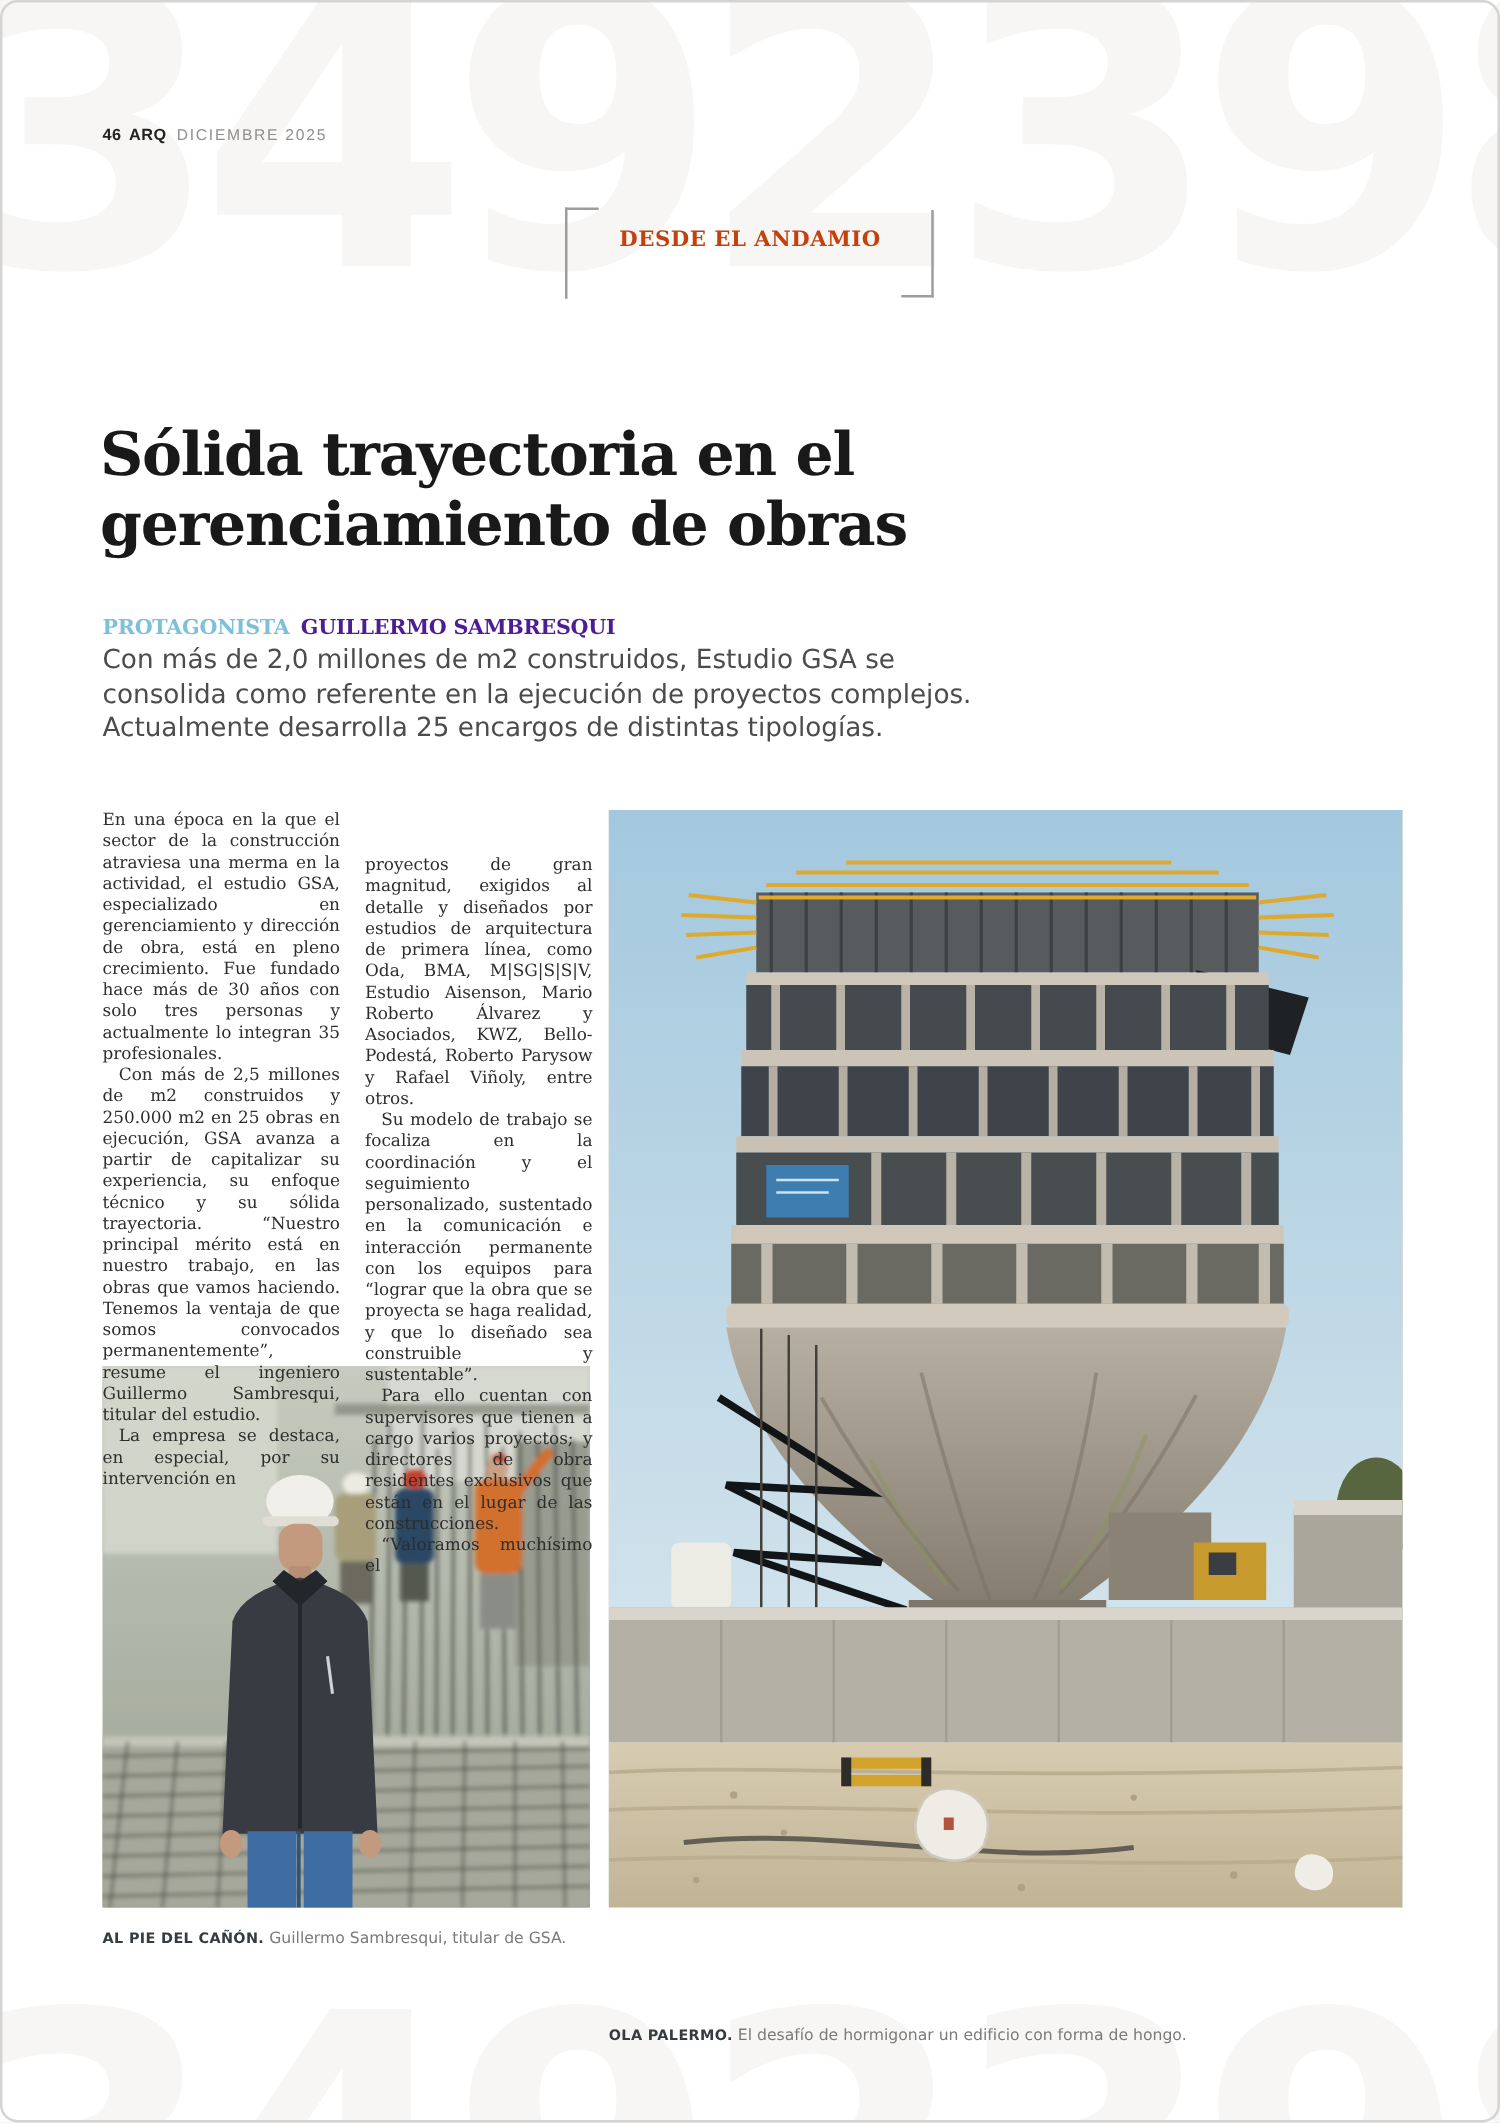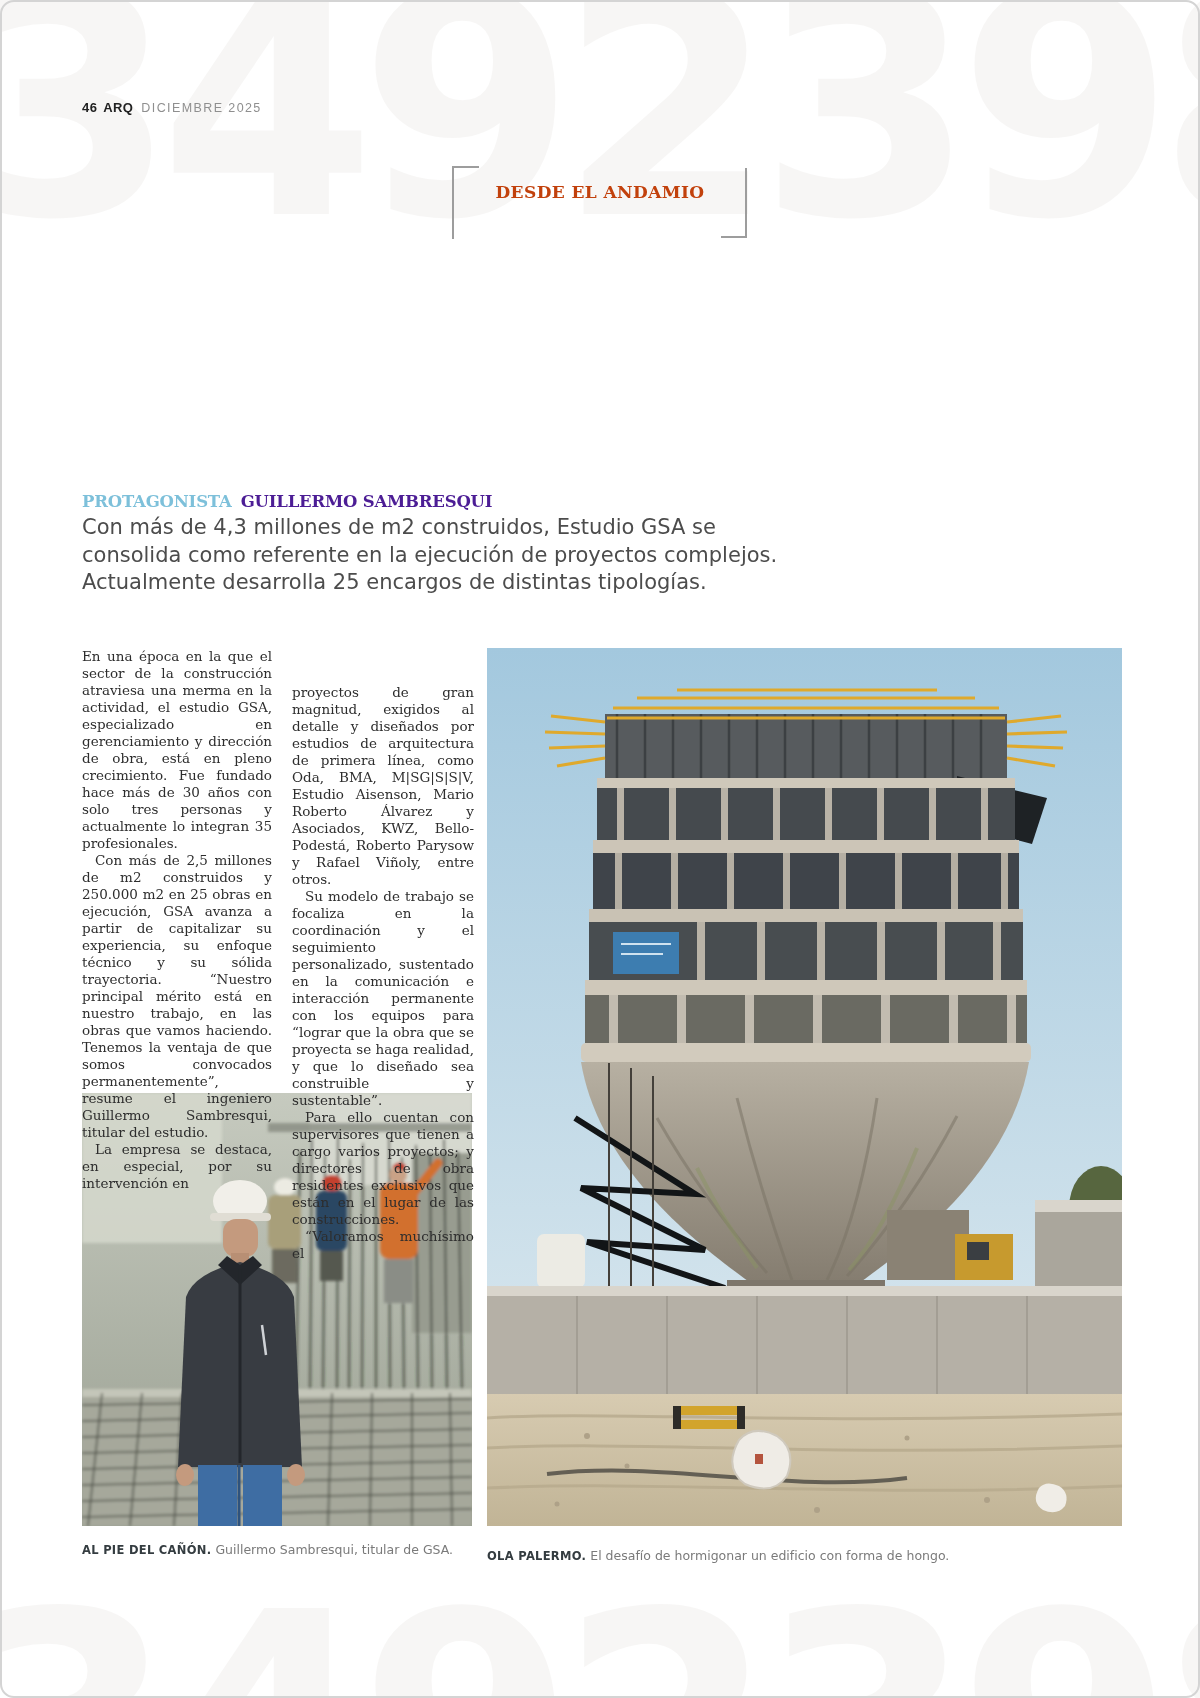--- a/index.html
+++ b/index.html
@@ -86,45 +86,49 @@
   .photo-right { left:487px; top:648px;  width:635px; height:878px; }
   .photo svg { display:block; }
 
   
   .caption {
     position:absolute; z-index:5;
     font-family:"DejaVu Sans", sans-serif; font-size:12.5px; line-height:16px; color:#7a7a7a;
   }
   .caption .cap-label { font-weight:bold; font-size:11.5px; letter-spacing:0.3px; color:#343c40; margin-right:4px;margin-top:40px; }
   .caption-left  { left:82px;  top:1542px; width:400px; }
-  .caption-right { left:487px; top:1548px; width:620px; }
+  .caption-right { left:487px; top:1620px; width:620px; }
 </style>
 </head>
 <body>
 
 <div class="page">
 
   <div class="watermark top">34923986</div>
   <div class="watermark bottom">34923986</div>
 
   <div class="folio">
     <span class="num">46</span><span class="brand">ARQ</span><span class="date">DICIEMBRE 2025</span>
   </div>
 
   <div class="bracket-left"></div>
   <div class="bracket-right"></div>
   <div class="section-label">DESDE EL ANDAMIO</div>
 
+  <h1 class="headline">
+    <span>Sólida trayectoria en el</span>
+    <span>gerenciamiento de obras</span>
+  </h1>
 
   <div class="kicker">
     <span class="label">PROTAGONISTA</span><span class="name">GUILLERMO SAMBRESQUI</span>
   </div>
 
   <div class="lede">
-    <span>Con más de 4,3 millones de m2 construidos, Estudio GSA se</span>
+    <span>Con más de 2,0 millones de m2 construidos, Estudio GSA se</span>
     <span>consolida como referente en la ejecución de proyectos complejos.</span>
     <span>Actualmente desarrolla 25 encargos de distintas tipologías.</span>
   </div>
 
   <div class="bodycol col1">
     <p>En una época en la que el sector de la construcción atraviesa una merma en la actividad, el estudio GSA, especializado en gerenciamiento y dirección de obra, está en pleno crecimiento. Fue fundado hace más de 30 años con solo tres personas y actualmente lo integran 35 profesionales.</p>
     <p class="indent">Con más de 2,5 millones de m2 construidos y 250.000 m2 en 25 obras en ejecución, GSA avanza a partir de capitalizar su experiencia, su enfoque técnico y su sólida trayectoria. “Nuestro principal mérito está en nuestro trabajo, en las obras que vamos haciendo. Tenemos la ventaja de que somos convocados permanentemente”, resume el ingeniero Guillermo Sambresqui, titular del estudio.</p>
     <p class="indent">La empresa se destaca, en especial, por su intervención en</p>
   </div>
 

